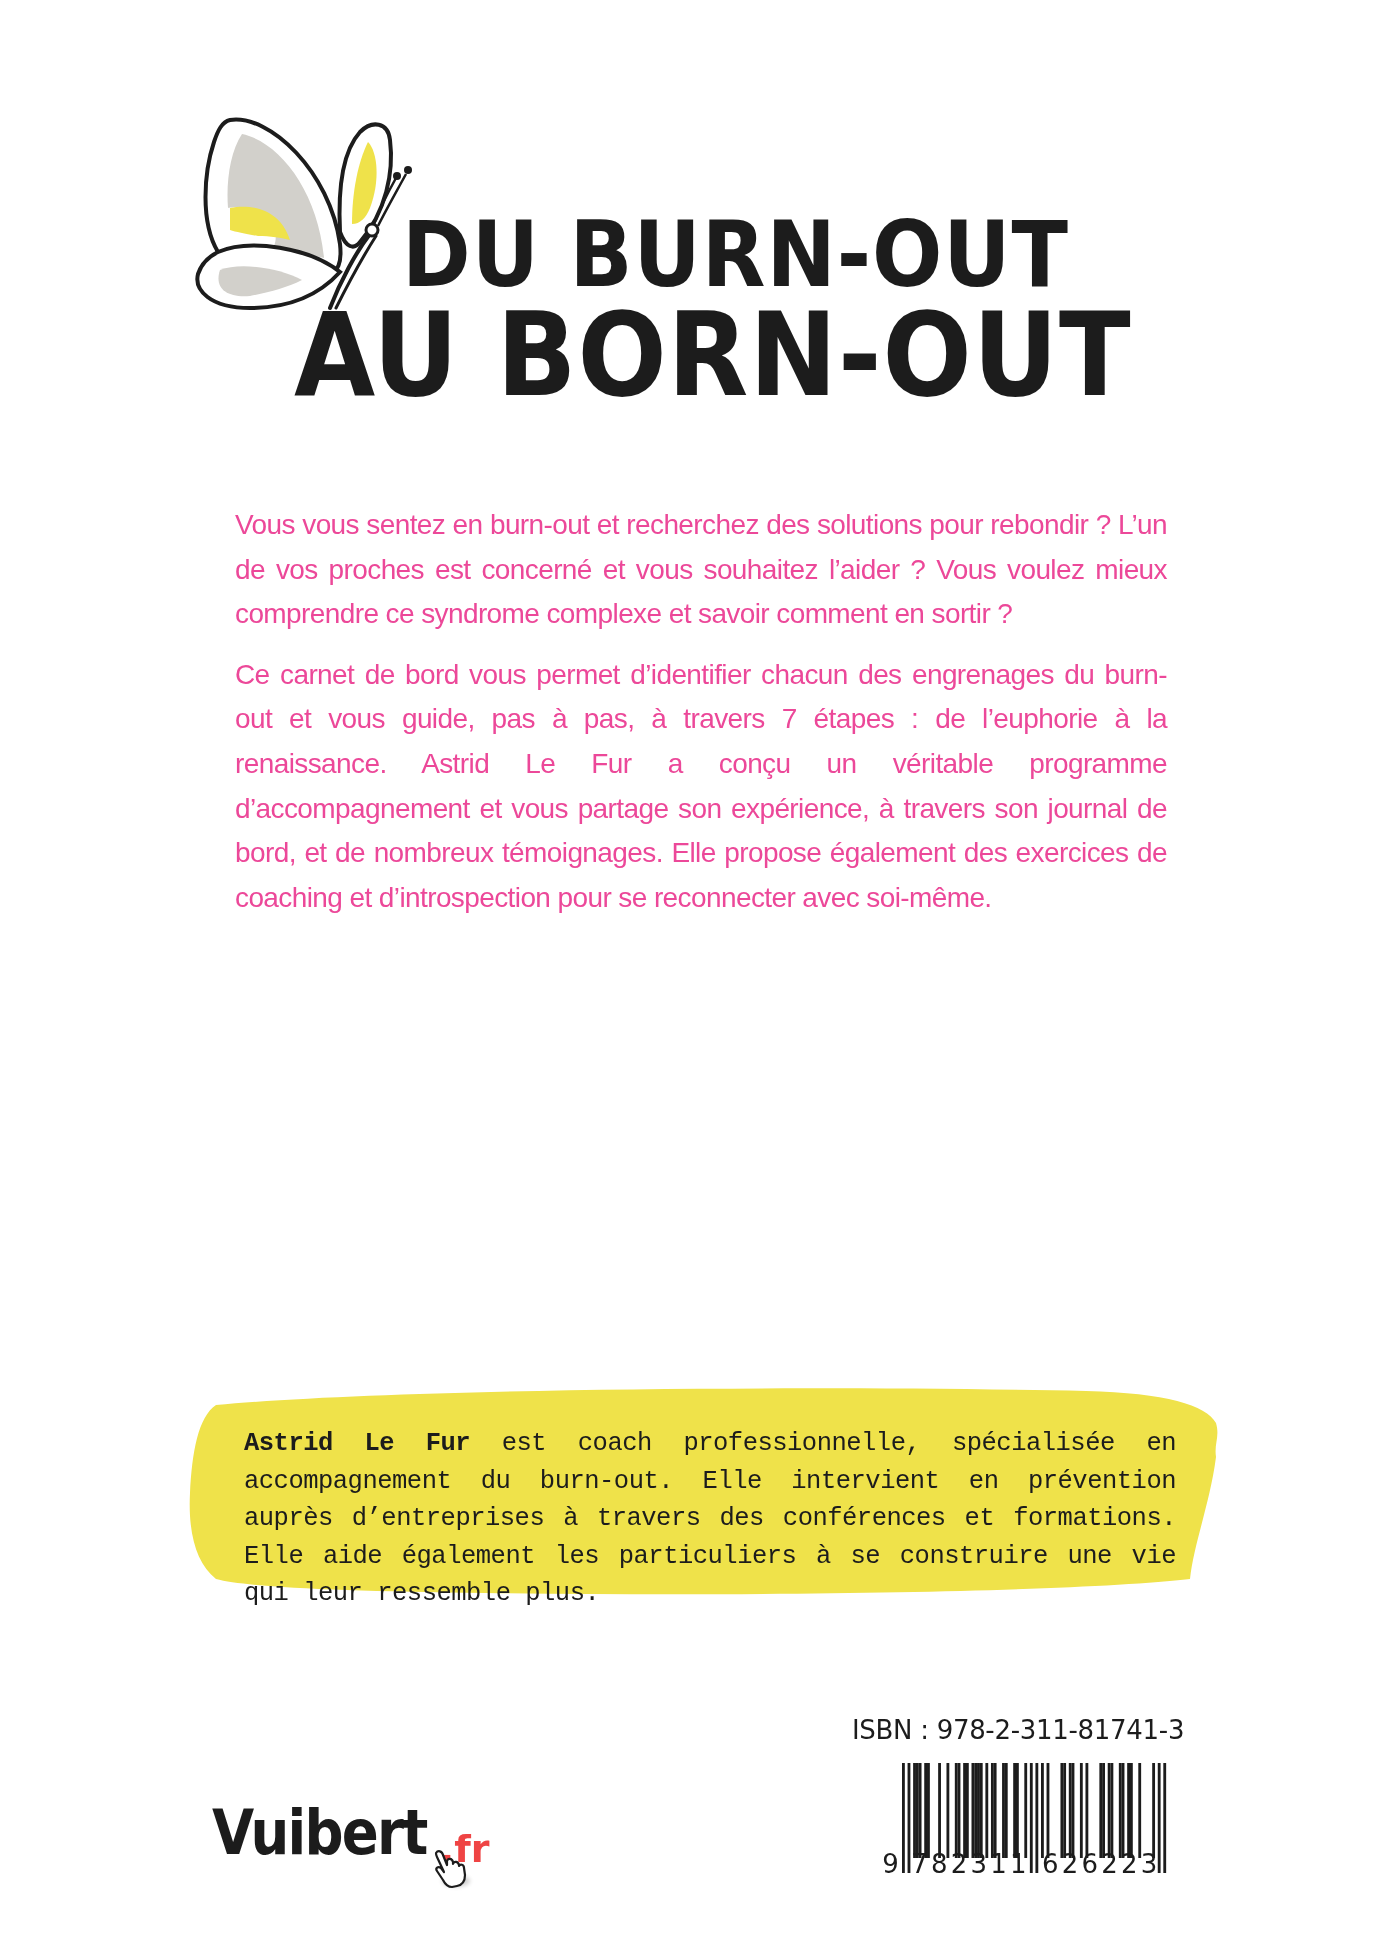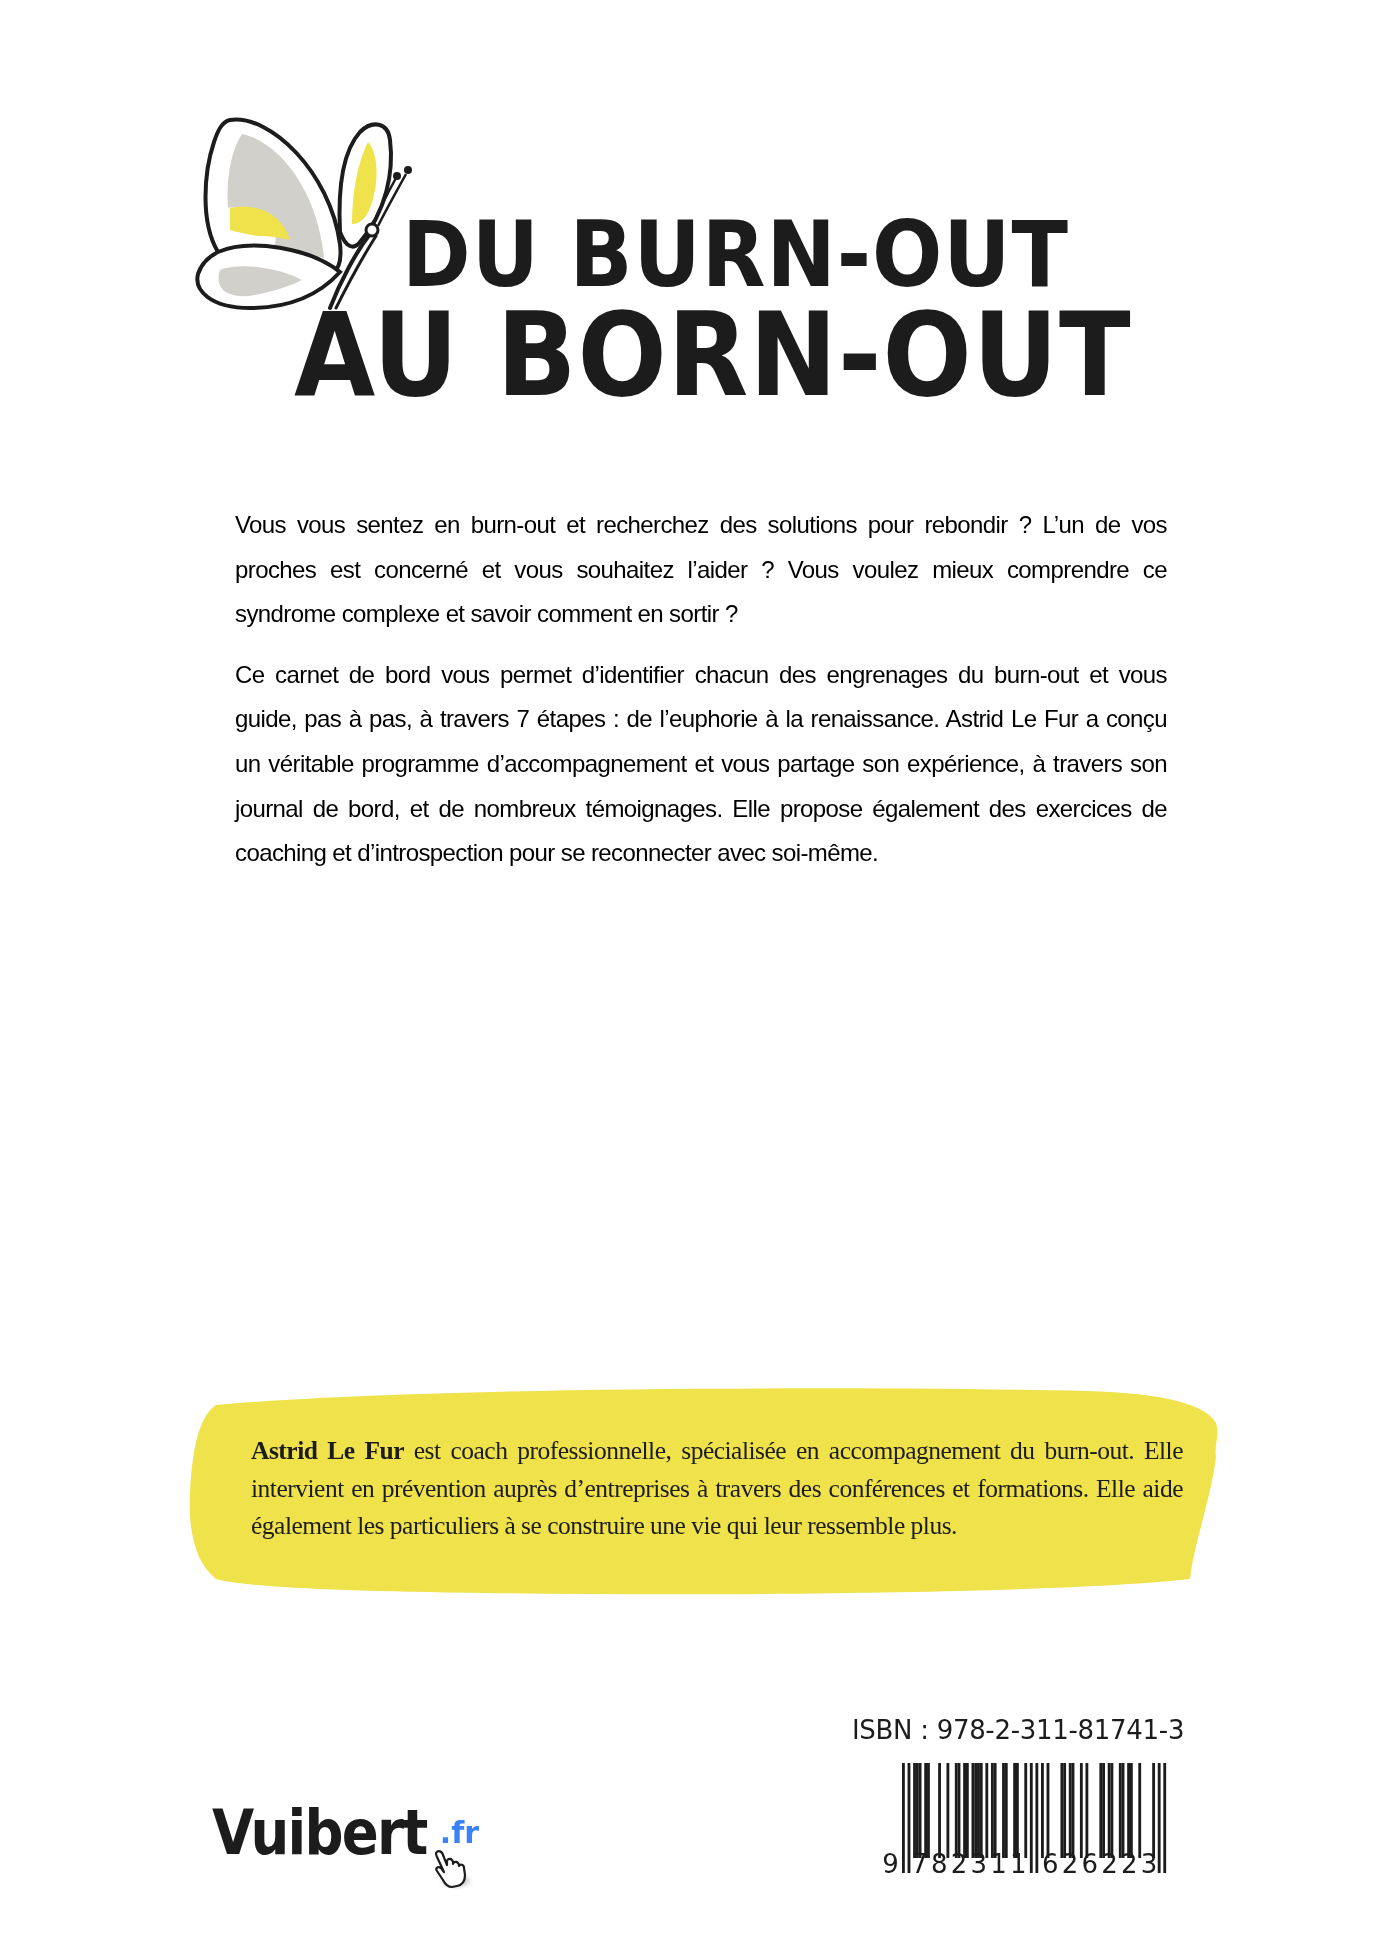--- a/index.html
+++ b/index.html
@@ -7,40 +7,40 @@
            font-family: "Liberation Sans", sans-serif; color: #1c1c1c; }
 
     .butterfly { position: absolute; left: 190px; top: 112px; width: 245px; height: 205px; }
 
     .title { position: absolute; margin: 0; font-family: "DejaVu Sans", sans-serif;
              font-weight: bold; color: #1c1c1c; white-space: nowrap; letter-spacing: 1px; }
     .title-1 { left: 402px; top: 205px; font-size: 90px; line-height: 100px; transform: scaleX(0.92); transform-origin: left top; }
     .title-2 { left: 294px; top: 290px; font-size: 116px; line-height: 130px; transform: scaleX(0.905); transform-origin: left top; }
 
     .body-text { position: absolute; left: 235px; top: 503px; width: 932px;
-                 font-family: "Liberation Sans", sans-serif; font-size: 24px; line-height: 44.6px;
-                 color: #000000; }
+                 font-family: "Liberation Sans", sans-serif; font-size: 28px; line-height: 44.6px;
+                 color: #ec4899; }
     .body-text p { margin: 0 0 16px 0; text-align: justify; text-align-last: left; letter-spacing: -0.6px; word-spacing: 0px; }
     .body-text b { font-weight: normal; }
 
     .bio-blob { position: absolute; left: 186px; top: 1383px; width: 1036px; height: 214px; }
     .bio-text { position: absolute; left: 235px; top: 1416px; width: 932px;
-                font-family: Liberation Serif, serif; font-size: 25.5px; line-height: 37.5px;
-                color: #1c1c1c; margin: 16px; text-align: justify; text-align-last: left; letter-spacing: -0.5px; }
+                font-family: Liberation Mono, monospace; font-size: 25.5px; line-height: 37.5px;
+                color: #1c1c1c; margin: 9px; text-align: justify; text-align-last: left; letter-spacing: -0.5px; }
     .bio-text b { font-weight: bold; }
 
     .isbn-label { position: absolute; left: 852px; top: 1715px; font-family: "DejaVu Sans", sans-serif;
                   font-size: 26px; line-height: 30px; color: #1c1c1c; white-space: nowrap; letter-spacing: -0.3px; }
     .barcode { position: absolute; left: 880px; top: 1760px; width: 290px; height: 115px; }
 
     .logo { position: absolute; left: 212px; top: 1788px; height: 80px; display: flex; align-items: flex-end; }
     .logo-main { font-family: "DejaVu Sans", sans-serif; font-weight: bold; font-size: 62px; line-height: 70px;
                  color: #1c1c1c; letter-spacing: -2px; transform: scaleX(0.88); transform-origin: left bottom; display: inline-block; }
-    .logo-suffix { font-family: "DejaVu Sans", sans-serif; font-weight: bold; font-size: 30px; line-height: 36px;
-                   color: #3b82f6; margin-left: -16px; margin-bottom: 17px; }
+    .logo-suffix { font-family: "DejaVu Sans", sans-serif; font-weight: bold; font-size: 38px; line-height: 36px;
+                   color: #ef4444; margin-left: -16px; margin-bottom: 1px; }
     .hand-icon { position: absolute; left: 430px; top: 1847px; width: 44px; height: 44px; }
   </style>
 </head>
 <body>
 
 <svg class="butterfly" viewBox="0 0 245 205">
 
   <path d="M40 8 C80 2 140 60 150 132 C152 150 148 162 138 160 C110 156 60 150 28 140 C10 110 14 60 24 30 C28 18 32 10 40 8 Z" fill="#ffffff" stroke="#1c1c1c" stroke-width="4"></path>
   <path d="M52 22 C90 30 128 80 134 146 C118 142 100 138 84 134 C90 120 80 100 60 96 C48 94 40 96 38 96 C36 70 40 40 52 22 Z" fill="#d2d0cb"></path>
   <path d="M40 96 C60 92 90 96 100 128 C92 126 80 124 68 124 C56 122 46 120 40 118 Z" fill="#efe24a"></path>

